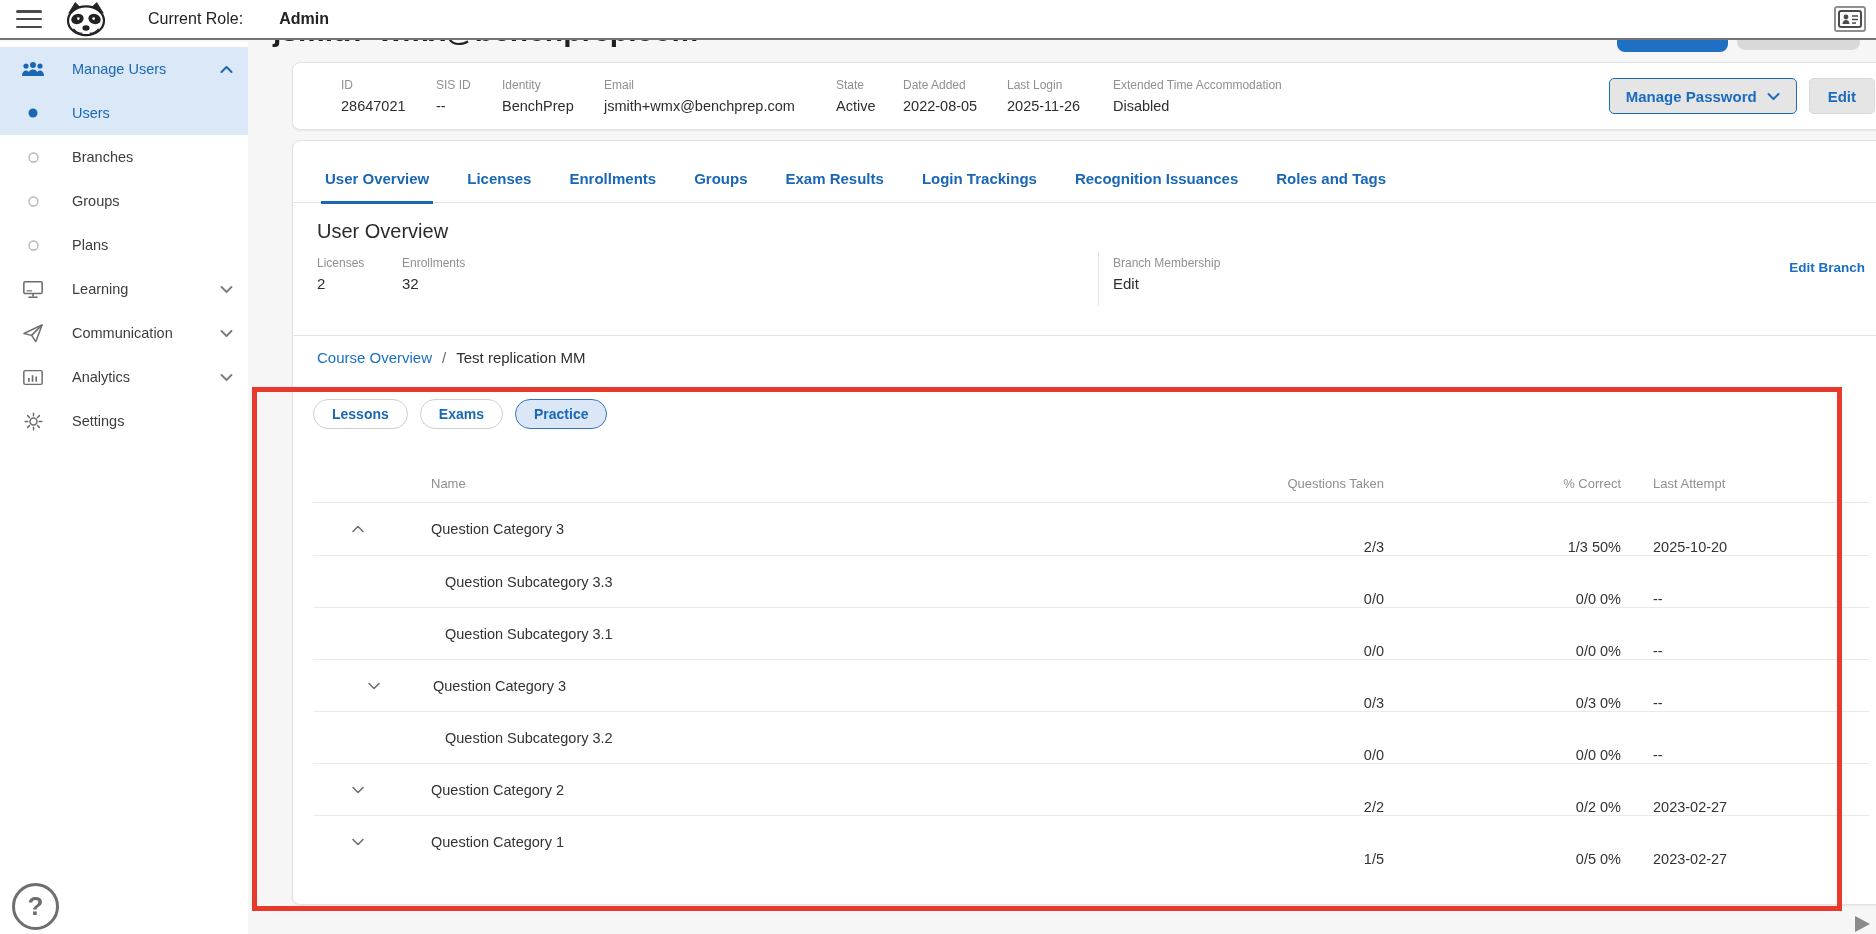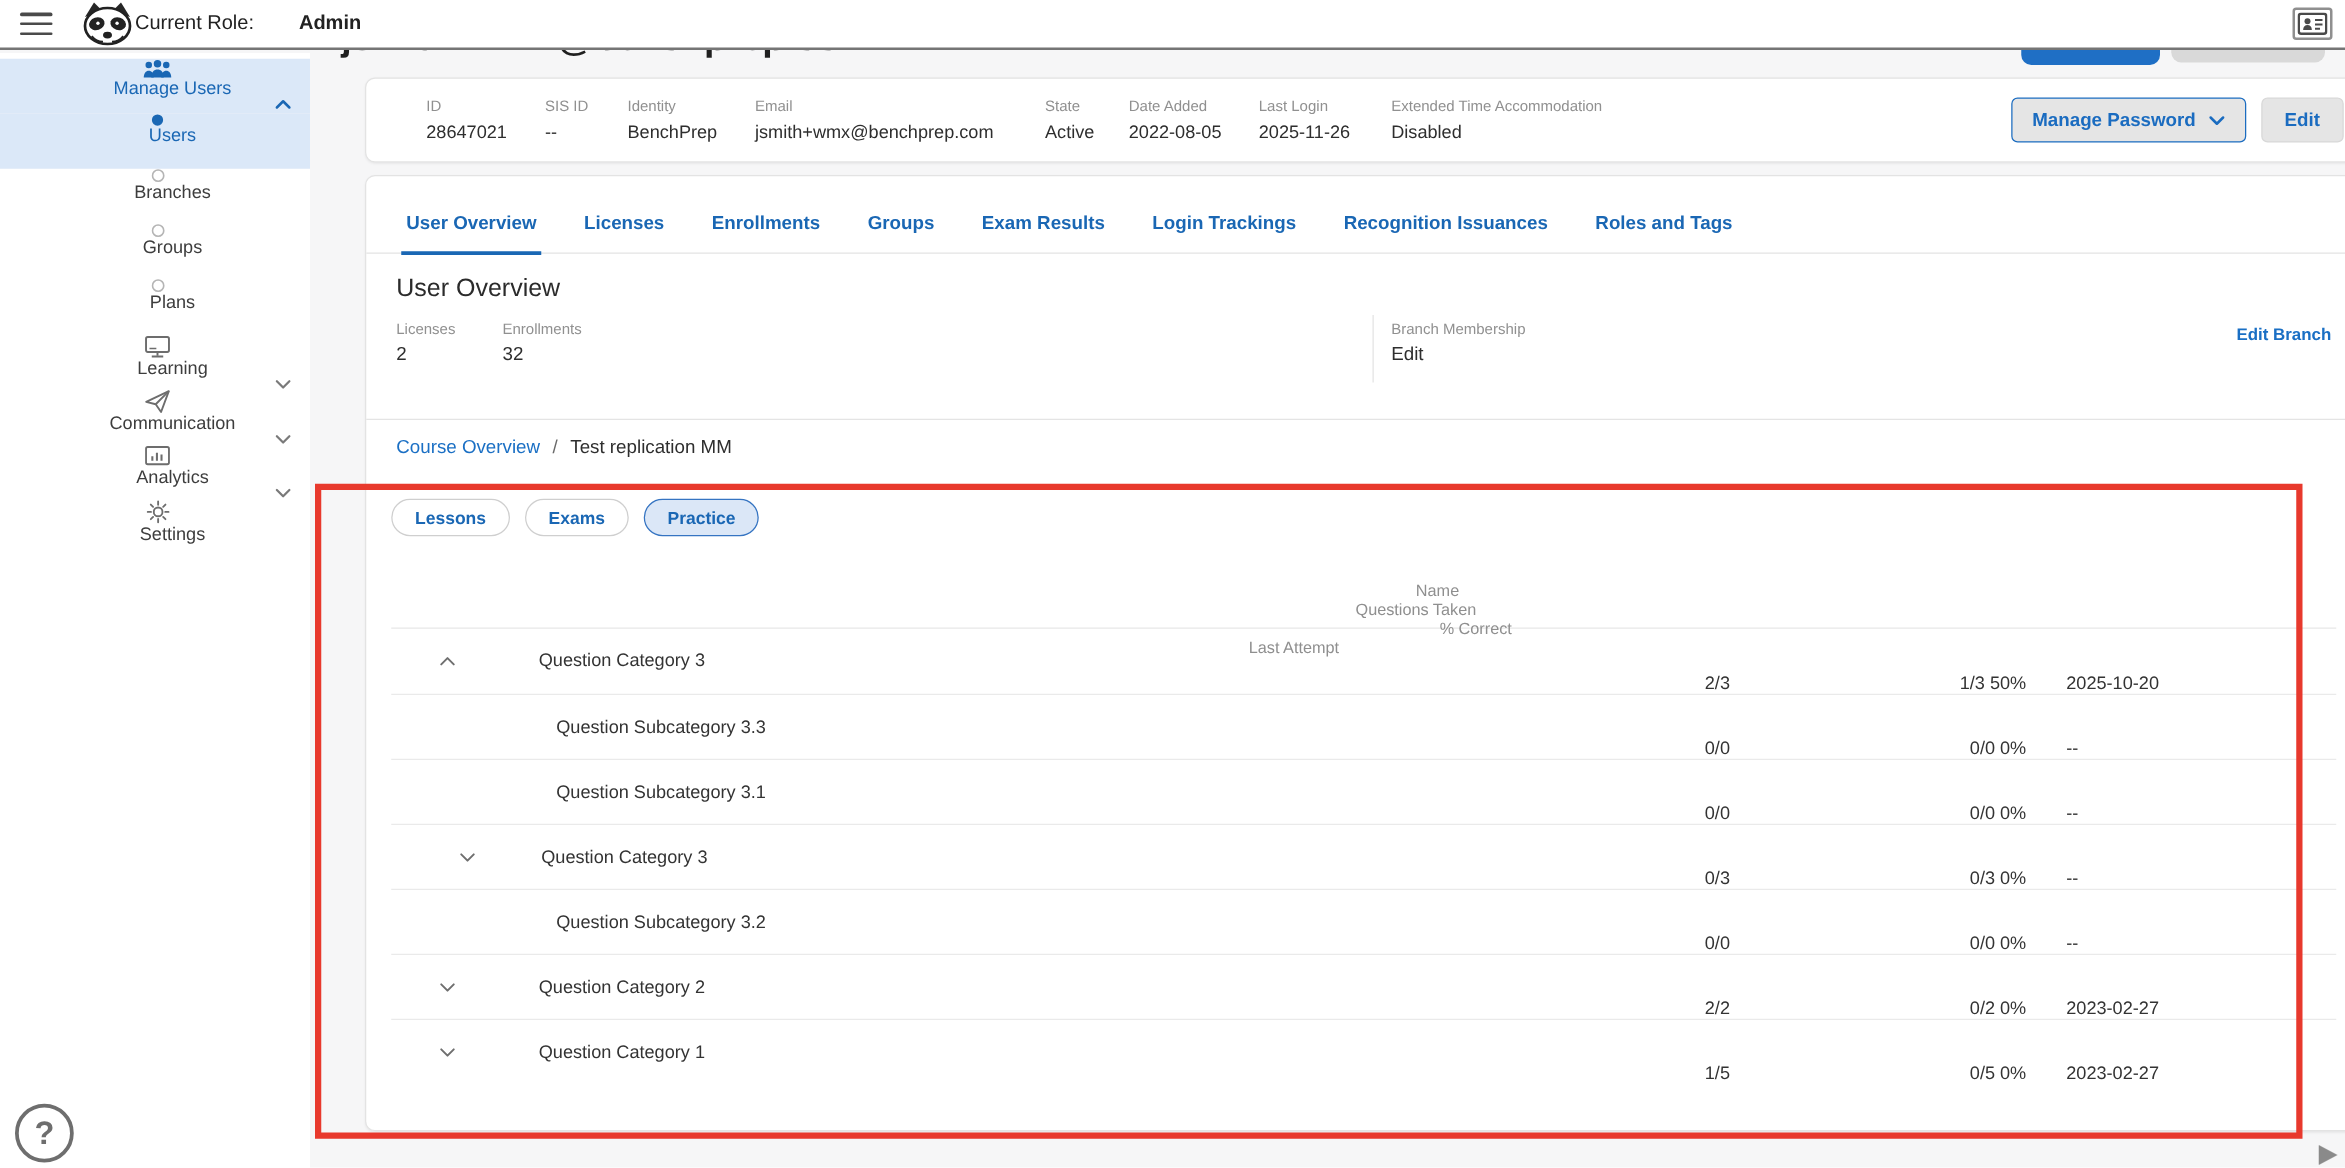--- a/index.html
+++ b/index.html
@@ -6,29 +6,29 @@
   html,body { width:1876px; height:934px; overflow:hidden; }
   body { font-family:"Liberation Sans","DejaVu Sans",sans-serif; background:#f6f6f7; color:#333; }
 
   
   .topbar { position:fixed; top:0; left:0; width:1876px; height:40px; background:#fff;
             border-bottom:2px solid #757575; display:flex; align-items:center; z-index:50; }
   .burger { width:26px; height:18px; margin-left:16px; display:flex; flex-direction:column;
             justify-content:space-between; cursor:pointer; }
   .burger span { display:block; height:2.5px; background:#4a4a4a; border-radius:2px; }
   .logo { margin-left:22px; display:flex; align-items:flex-end; }
-  .role-label { font-size:16px; color:#222; }
+  .role-label { margin-left:40px; font-size:16px; color:#222; }
   .role-value { margin-left:36px; font-size:16px; font-weight:bold; color:#222; }
   .topbar-right { margin-left:auto; margin-right:10px; width:32px; height:26px; border:2px solid #8f8f8f;
                   border-radius:3px; display:flex; align-items:center; justify-content:center; background:#fff; cursor:pointer; }
 
   
   .sidebar { position:fixed; top:42px; left:0; width:248px; bottom:0; background:#fff; z-index:20; padding-top:5px; }
   .side-item { height:44px; display:flex; align-items:center; padding:0 14px 0 18px; cursor:pointer;
-               font-size:14.5px; color:#3d3d3d;flex-direction:column; }
+               font-size:14.5px; color:#3d3d3d; }
   .side-item .ic { width:30px; display:flex; justify-content:center; color:#6d6d6d; }
   .side-item .lbl { margin-left:24px; white-space:nowrap; }
   .side-item .chev { margin-left:auto; width:16px; color:#7a7a7a; }
   .side-item.active { background:#dbe8f8; color:#1a67b4; }
   .side-item.active .ic { color:#1a67b4; }
   .side-item.active .chev { color:#1a67b4; }
 
   
   .main { position:relative; margin-left:248px; margin-top:40px; width:1628px; height:894px; }
   .page-title { position:absolute; top:-26px; left:25px; font-size:30px; font-weight:600; color:#1f1f1f;
@@ -80,21 +80,21 @@
 
   .pills { margin:33px 20px 0 20px; display:flex; }
   .pill { height:30px; padding:0 18px; display:inline-flex; align-items:center; border-radius:16px;
           border:1px solid #cfcfcf; background:#fff; color:#1a67b4; font-size:14px; font-weight:bold;
           margin-right:12px; cursor:pointer; }
   .pill.active { background:#dbe7f7; border-color:#3574c2; }
 
   
   .ptable { margin:36px 20px 0 20px; }
   .thead { display:flex; height:38px; align-items:center; border-bottom:1px solid #e7e7e7;
-           font-size:13px; color:#8f8f8f;flex-direction:column; }
+           font-size:13px; color:#8f8f8f; }
   .trow { display:flex; height:52px; align-items:flex-end; font-size:14.5px; color:#333; cursor:pointer; }
   .trow + .trow { border-top:1px solid #eaeaea; }
   .col-name { flex:1; position:relative; height:100%; }
   .thead .col-name { padding-left:118px; display:flex; align-items:center; }
   .col-taken { width:180px; text-align:right; white-space:nowrap; }
   .col-correct { width:237px; text-align:right; white-space:nowrap; }
   .col-attempt { width:248px; padding-left:32px; text-align:left; white-space:nowrap; }
   .row-chev { position:absolute; top:50%; transform:translateY(-50%); width:14px; color:#6f6f6f; display:flex; }
   .row-name { position:absolute; top:50%; transform:translateY(-50%); white-space:nowrap; }
 

